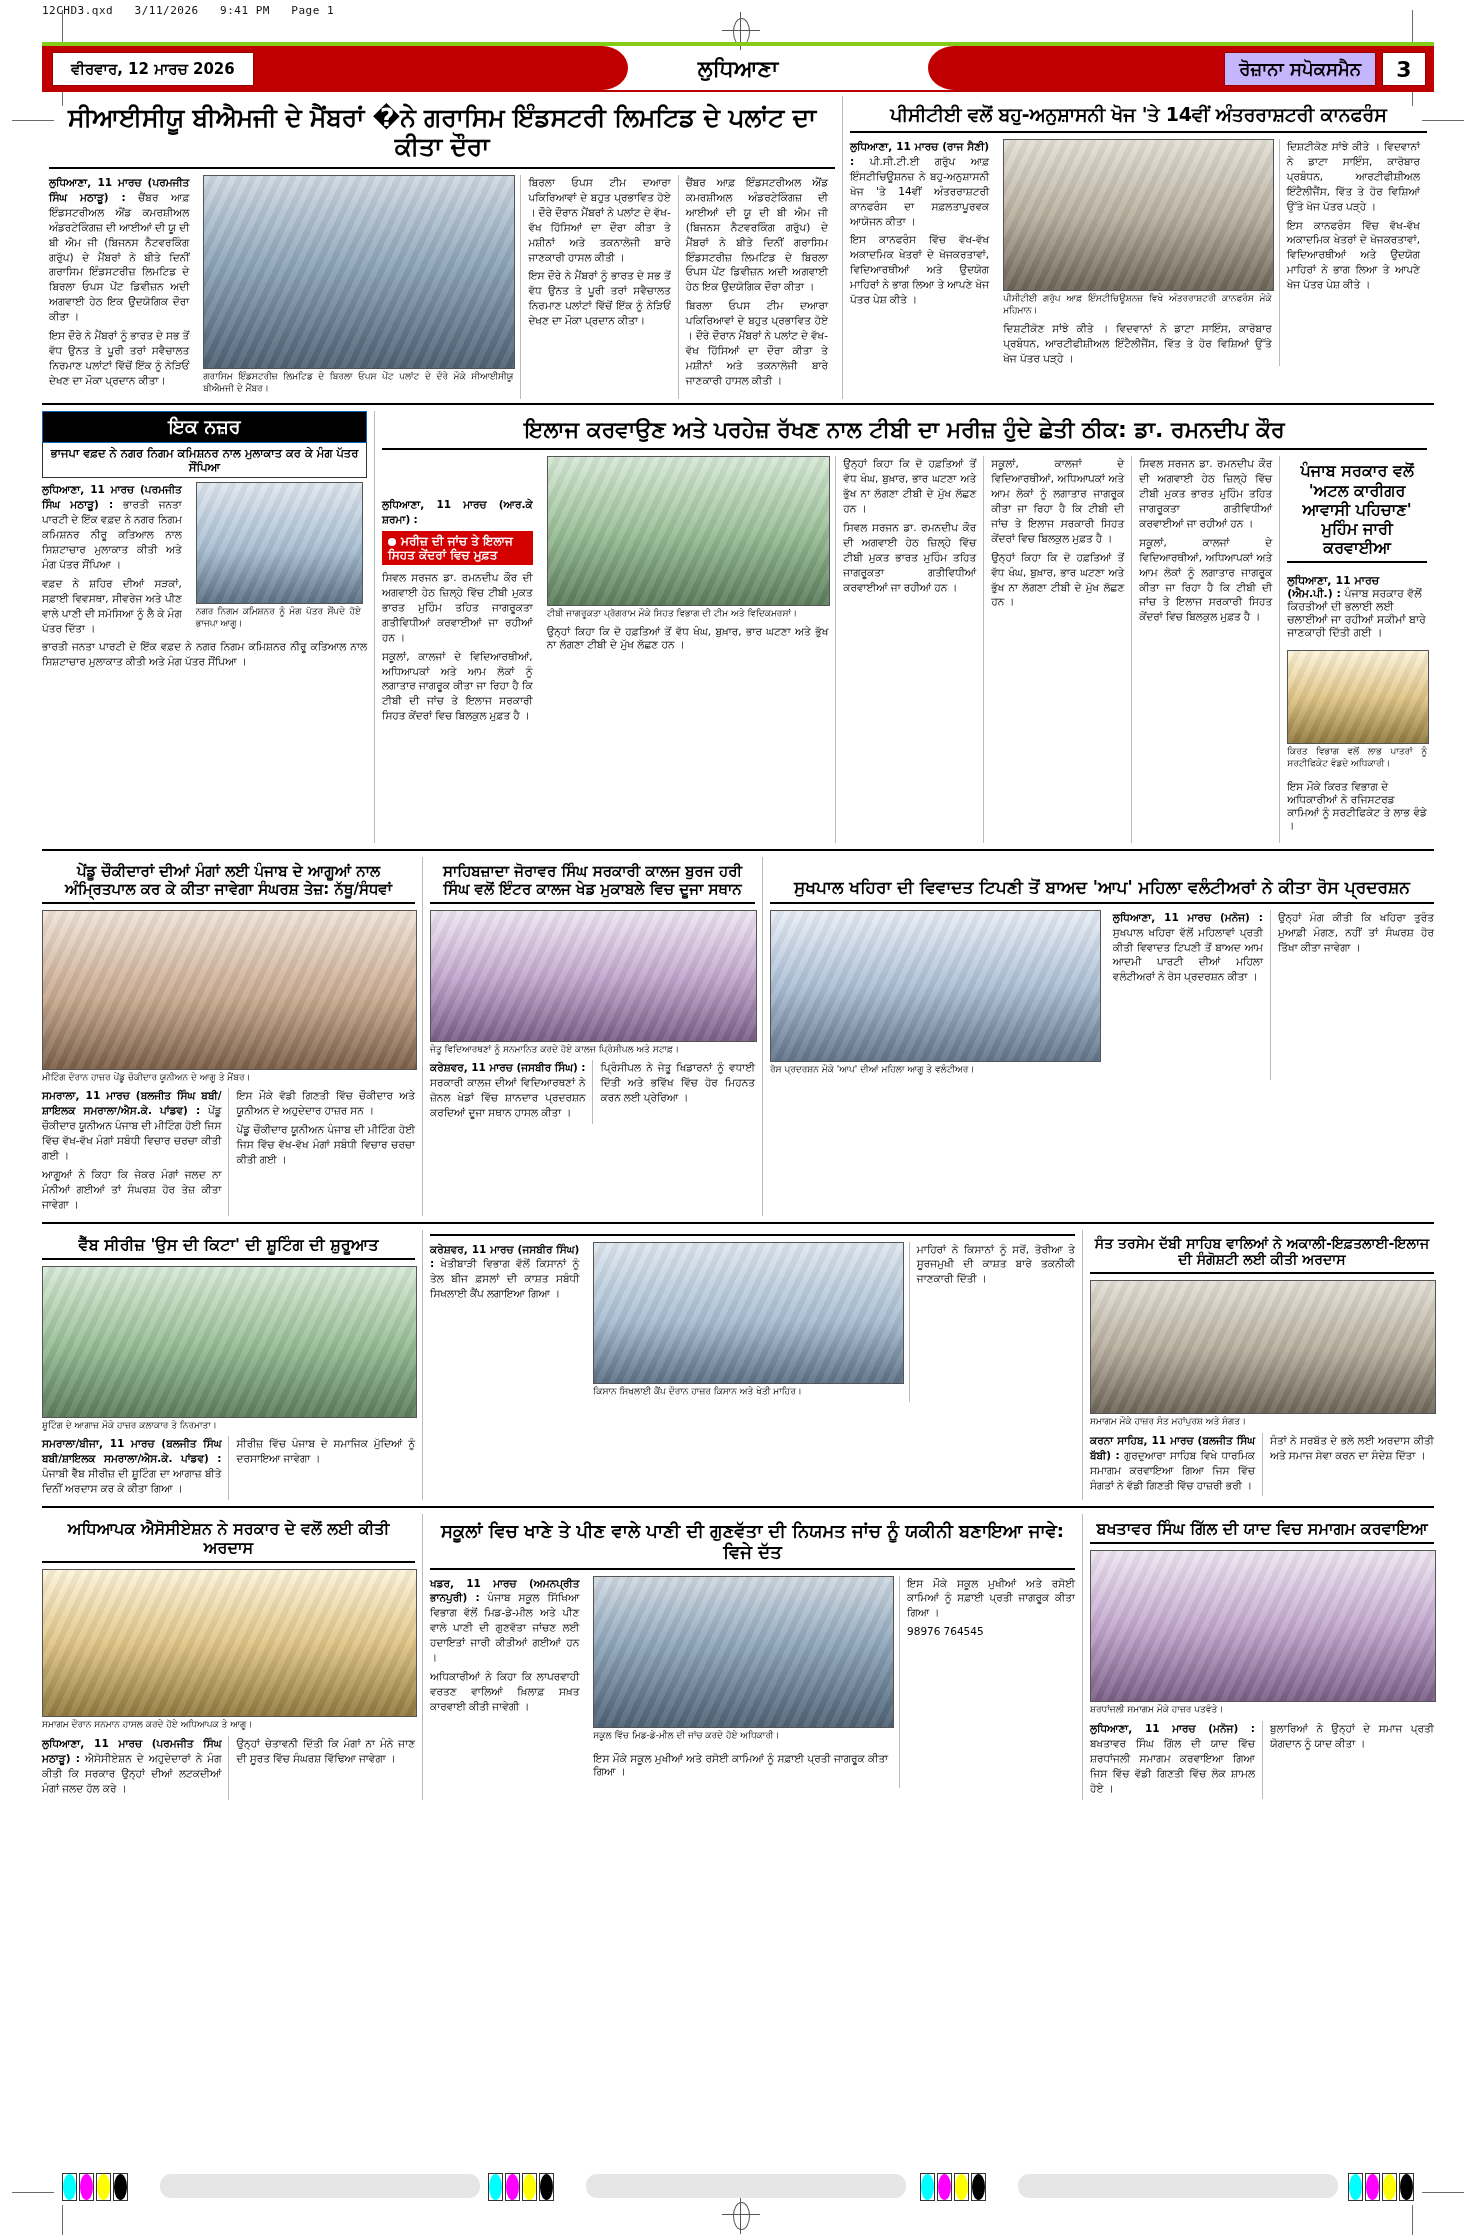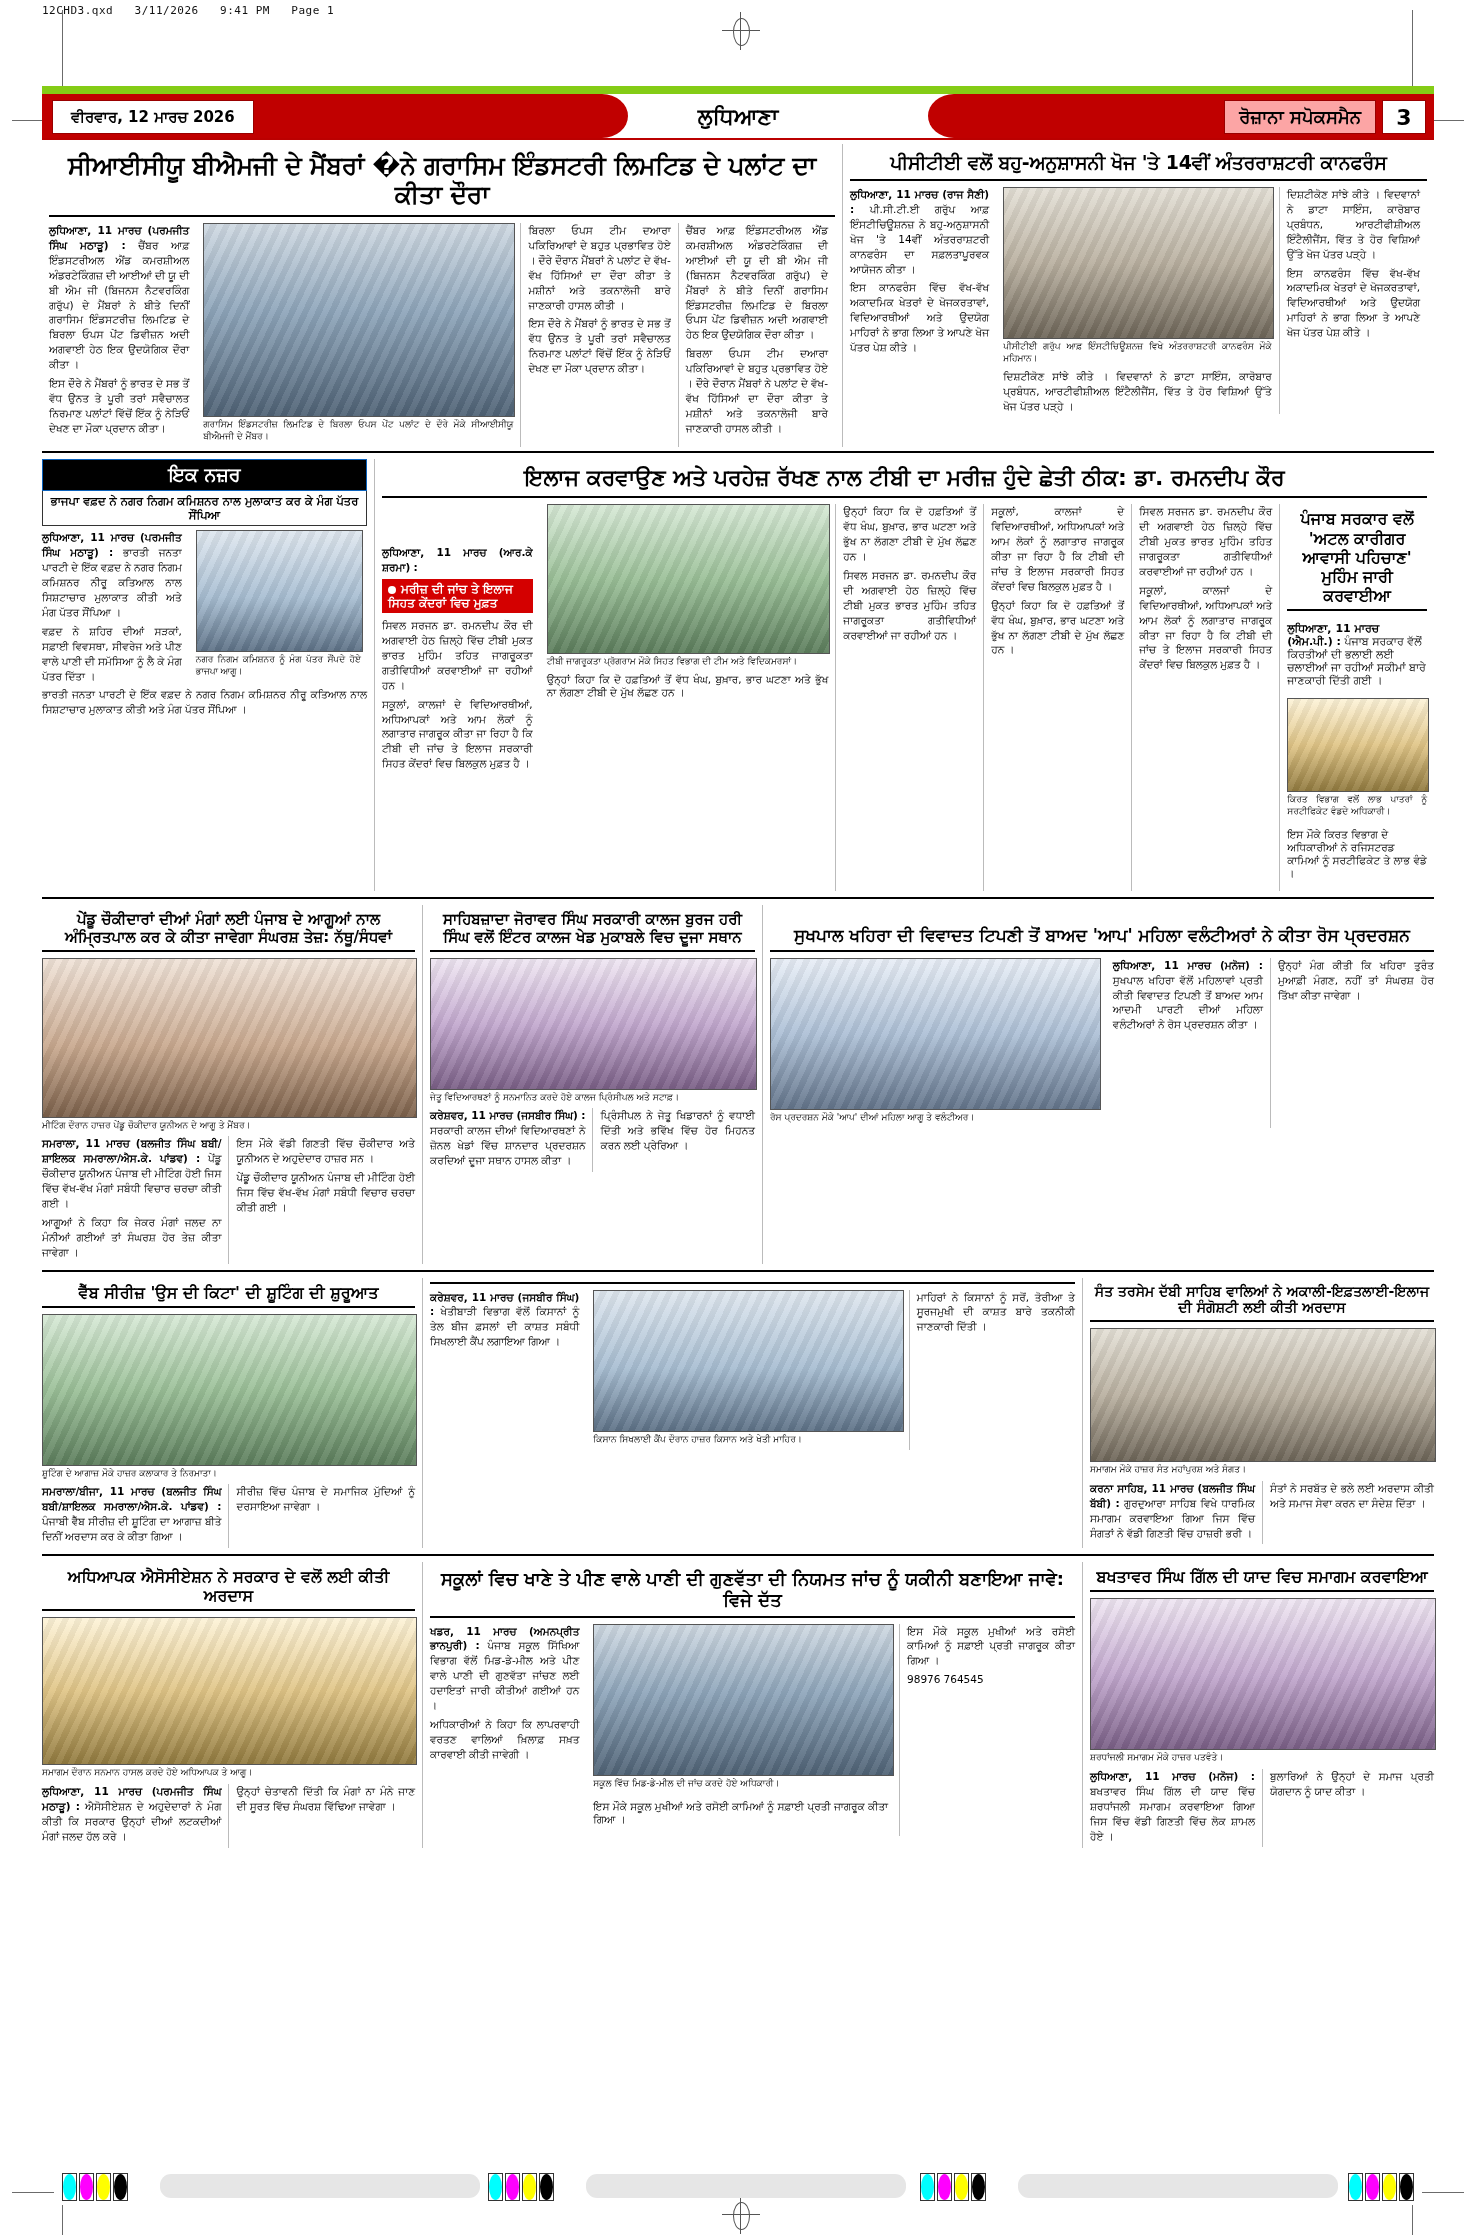--- a/index.html
+++ b/index.html
@@ -23,32 +23,32 @@
 
   .cmyk{position:absolute;display:flex;gap:2px;}
   .cmyk span{width:13px;height:26px;border:1px solid #333;}
   .cmyk span i{display:block;width:100%;height:100%;border-radius:50%;}
   .grayblob{position:absolute;height:24px;background:#e6e6e6;border-radius:11px;}
 
   
   #page{position:absolute;left:42px;top:42px;width:1392px;height:2100px;}
 
   
-  .masthead{position:relative;height:44px;border-top:8px solid #84cc16;border-bottom:2px solid #b00;margin-top:44px;}
+  .masthead{position:relative;height:44px;border-top:4px solid #84cc16;border-bottom:2px solid #b00;}
   .mast-red-l{position:absolute;left:0;top:0;height:44px;width:560px;background:#c00000;}
   .mast-red-l:after{content:"";position:absolute;right:-26px;top:0;width:52px;height:44px;background:#c00000;
      border-radius:0 50% 50% 0 / 0 50% 50% 0;}
   .mast-red-r{position:absolute;right:0;top:0;height:44px;width:480px;background:#c00000;}
   .mast-red-r:before{content:"";position:absolute;left:-26px;top:0;width:52px;height:44px;background:#c00000;
      border-radius:50% 0 0 50% / 50% 0 0 50%;}
   .mast-date{position:absolute;left:10px;top:6px;height:32px;background:#fff;border:1px solid #900;
      display:flex;align-items:center;padding:0 18px;font-size:15px;font-weight:bold;z-index:3;}
   .mast-city{position:absolute;left:0;right:0;top:0;height:44px;display:flex;align-items:center;
      justify-content:center;font-size:22px;font-weight:bold;z-index:2;}
-  .mast-brand{position:absolute;right:58px;top:6px;height:32px;background:#fca5a5;border:1px solid #900;
+  .mast-brand{position:absolute;right:58px;top:6px;height:32px;background:#c4b5fd;border:1px solid #900;
      display:flex;align-items:center;padding:0 14px;font-size:18px;font-weight:bold;z-index:3;}
   .mast-pageno{position:absolute;right:8px;top:6px;width:42px;height:32px;background:#fff;border:1px solid #900;
      display:flex;align-items:center;justify-content:center;font-size:22px;font-weight:bold;z-index:3;}
 
   
   .cols{display:flex;}
   .col{padding:0 7px;box-sizing:border-box;}
   .vrule{border-left:1px solid #bbb;}
 
   h1.hl{font-size:25px;line-height:1.16;font-weight:bold;margin:7px 0 6px;text-align:center;letter-spacing:-.2px;}

